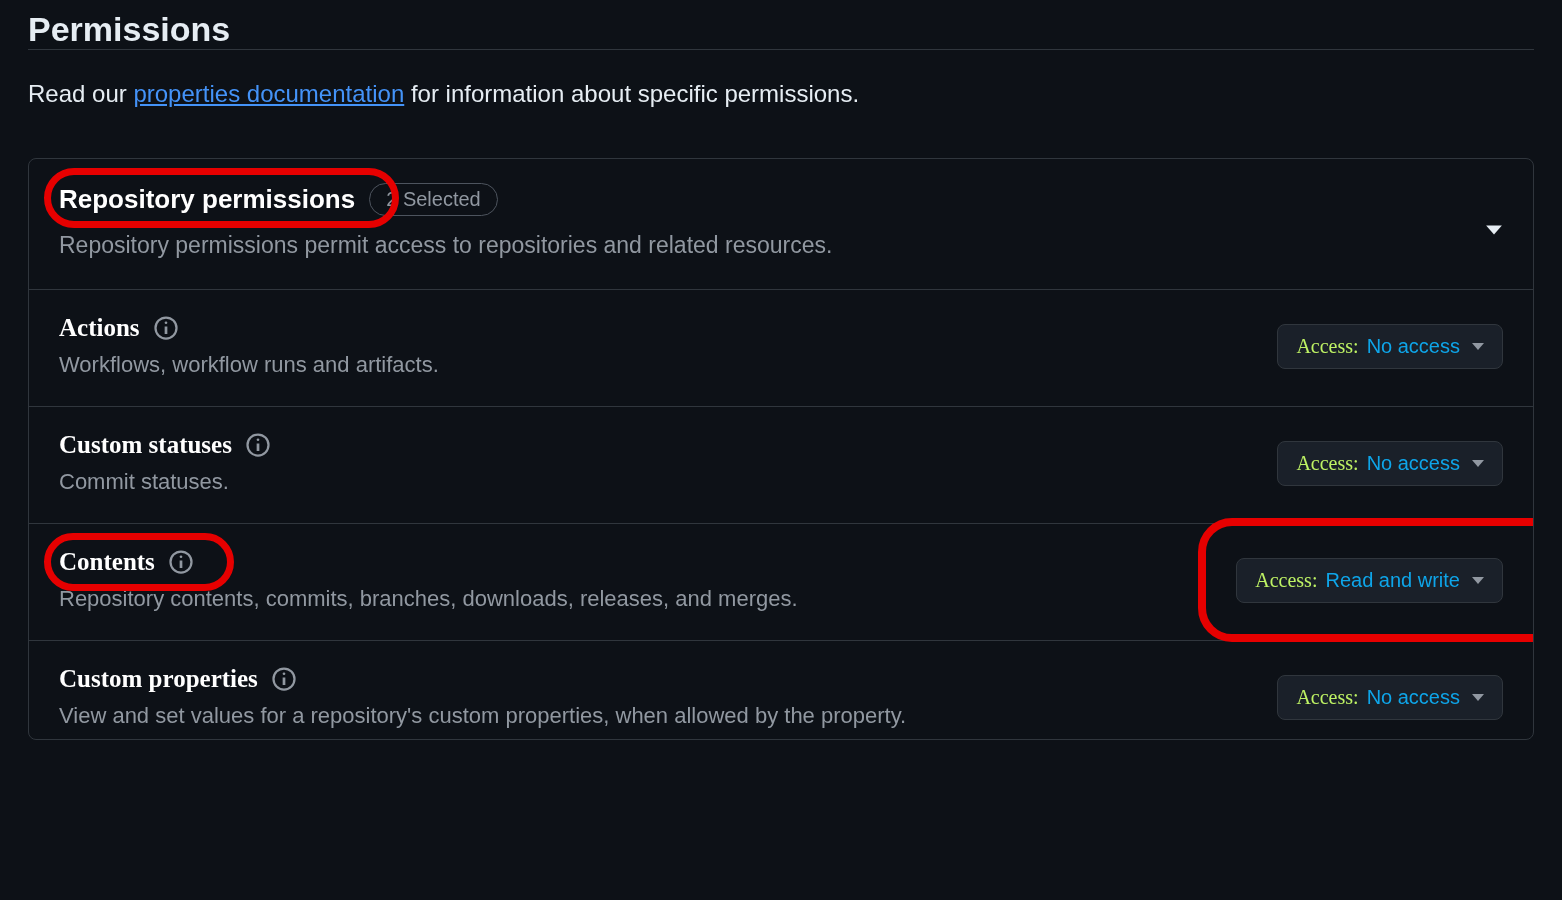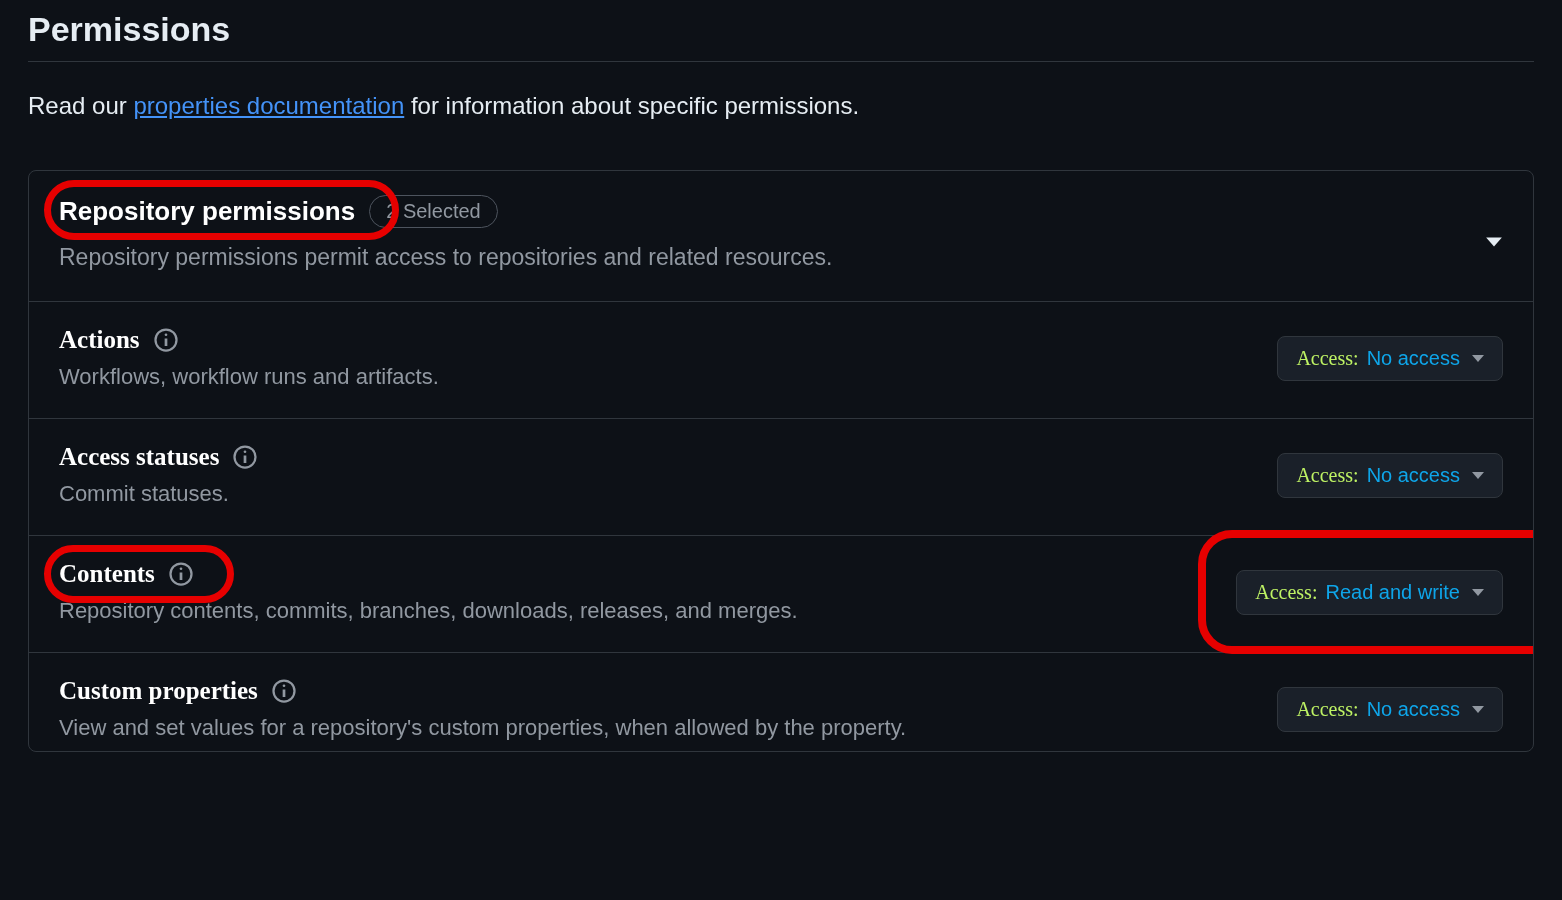--- a/index.html
+++ b/index.html
@@ -6,21 +6,21 @@
     body {
       background: #0d1117;
       color: #e6edf3;
       font-family: -apple-system, BlinkMacSystemFont, "Segoe UI", Helvetica, Arial, sans-serif;
       padding: 10px 28px 0 28px;
       width: 1562px;
     }
     .page-title {
       font-size: 34px;
       font-weight: 600;
-      padding-bottom: 12px;
+      padding-bottom: 0;
       border-bottom: 1px solid #30363d;
       margin-bottom: 30px;
     }
     .intro {
       font-size: 24px;
       color: #e6edf3;
       margin-bottom: 50px;
     }
     .intro a {
       color: #4493f8;
@@ -189,21 +189,21 @@
         <span class="lbl">Access: </span>
           <span class="val">No access</span>
         <span class="caret"></span>
       </button>
     </div>
   </div>
 
   <div class="perm-item">
     <div class="perm-left">
       <div class="perm-title-row">
-        <span class="perm-title">Access statuses</span>
+        <span class="perm-title">Custom statuses</span>
         <span class="info-icon">
           <svg viewBox="0 0 16 16">
               <circle cx="8" cy="8" r="7" stroke-width="1.5"></circle>
               <circle cx="8" cy="4.5" r="0.9" fill="#9198a1" stroke="none"></circle>
               <line x1="8" y1="7" x2="8" y2="12" stroke-width="1.8"></line>
             </svg>
         </span>
       </div>
       <div class="perm-desc">Commit statuses.</div>
     </div>

